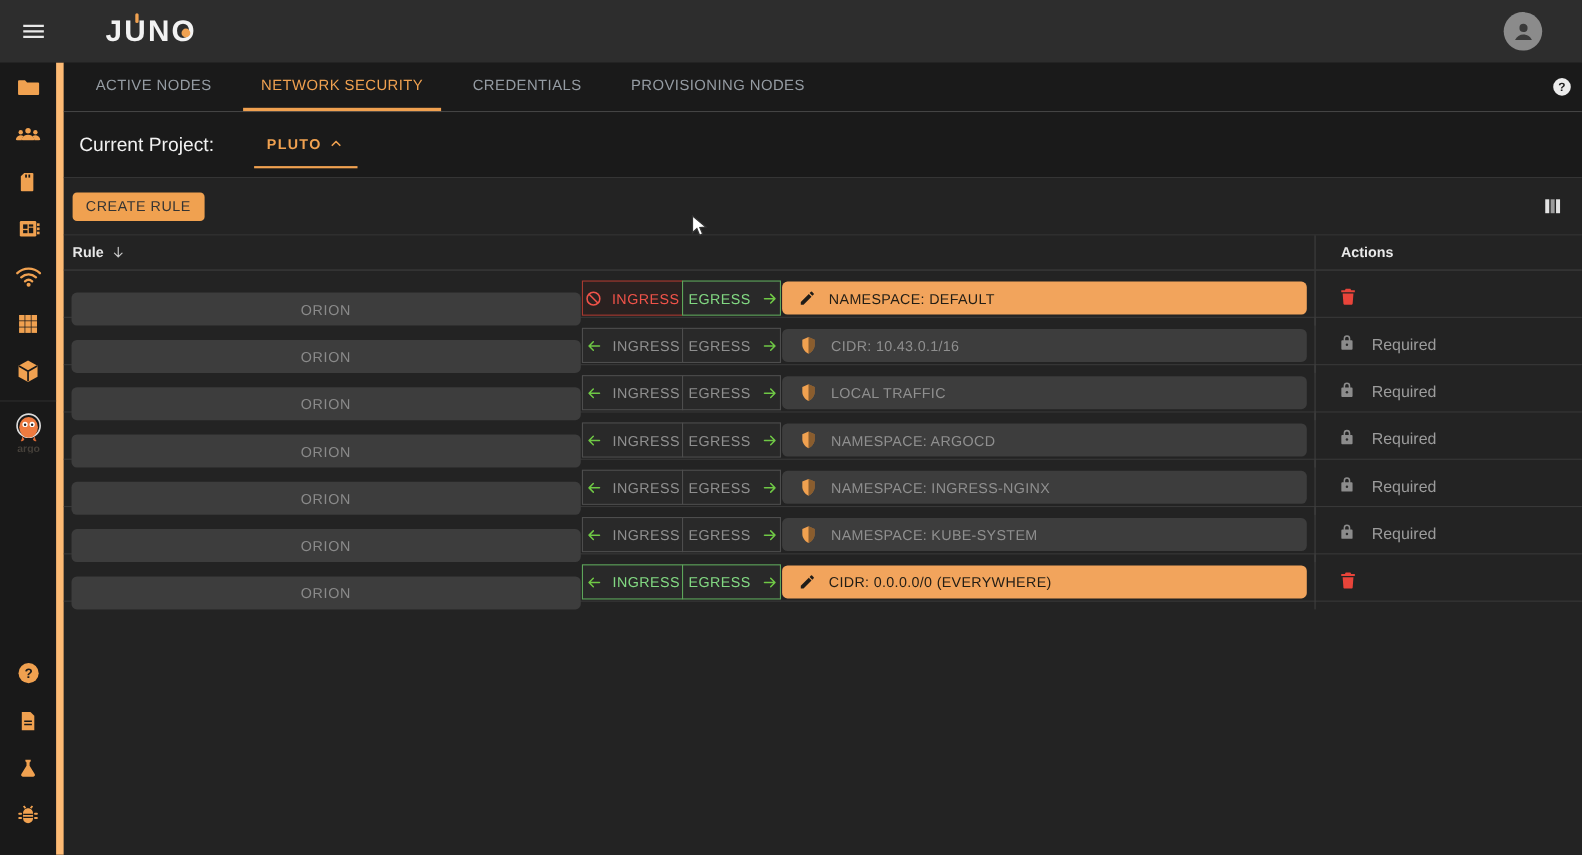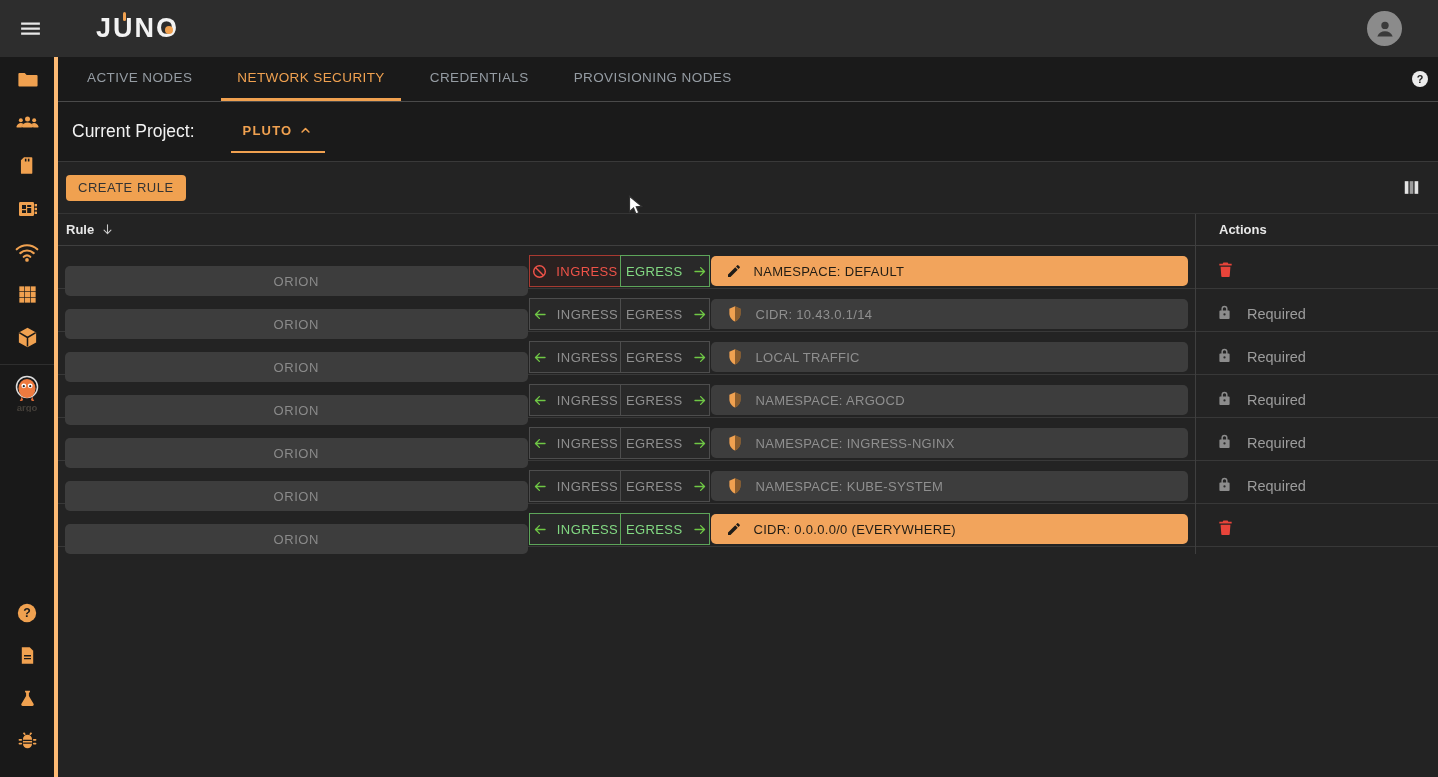--- a/index.html
+++ b/index.html
@@ -10,21 +10,21 @@
     -webkit-font-smoothing:antialiased;
   }
   
   .topbar{position:absolute;left:0;top:0;width:1438px;height:57px;background:#2d2d2d;display:flex;align-items:center;}
   .hamburger{margin-left:16px;width:28px;height:28px;display:flex;align-items:center;justify-content:center;cursor:pointer;}
   .logo{margin-left:52px;position:relative;color:#f2f2f2;font-size:27px;font-weight:bold;letter-spacing:2px;display:flex;align-items:center;height:36px;}
   .logo .u-tick{position:absolute;left:27px;top:1px;width:3px;height:9px;background:#f0a150;border-radius:2px;}
   .logo .o-dot{position:absolute;left:69px;top:15px;width:8px;height:8px;background:#f0a150;border-radius:50%;}
   .avatar{position:absolute;right:36px;top:11px;width:35px;height:35px;border-radius:50%;background:#8b8b8b;display:flex;align-items:center;justify-content:center;cursor:pointer;}
   
-  .sidebar{position:absolute;left:0;top:57px;width:58px;height:720px;background:#191919;border-right:4px solid #fdba74;display:flex;flex-direction:column;box-sizing:border-box;padding-top:3px;}
+  .sidebar{position:absolute;left:0;top:57px;width:58px;height:720px;background:#191919;border-right:7px solid #fdba74;display:flex;flex-direction:column;box-sizing:border-box;padding-top:3px;}
   .side-item{height:43px;display:flex;align-items:center;justify-content:center;cursor:pointer;}
   .side-item.argo{height:46px;margin-top:4px;}
   .side-divider{height:1px;background:#2e2e2e;margin:3px 0;}
   .side-spacer{flex:1;}
   .sidebar .bottom-group{padding-bottom:12px;}
   
   .tabbar{position:absolute;left:58px;top:57px;width:1380px;height:45px;background:#1a1a1a;border-bottom:1px solid #4a4a4a;display:flex;align-items:stretch;box-sizing:border-box;padding-left:13px;}
   .tab{display:flex;align-items:center;padding:0 16px;font-size:13.5px;letter-spacing:.4px;color:#959ca3;cursor:pointer;border-bottom:3px solid transparent;box-sizing:border-box;margin-right:13px;}
   .tab.active{color:#f0a150;border-bottom-color:#f0a150;}
   .tab-help{position:absolute;right:8px;top:12px;width:20px;height:20px;cursor:pointer;}
@@ -313,21 +313,21 @@
               <svg viewBox="0 0 24 24" width="18" height="15">
                 <path d="M4 12h14.5M13 5.8L19.2 12 13 18.2" fill="none" stroke="#6fc845" stroke-width="2.2" stroke-linecap="round" stroke-linejoin="round"></path>
               </svg>
             </div>
           </div>
           <div class="pill target-pill locked">
             <svg viewBox="0 0 24 24" width="18" height="18">
               <path fill="#f0a150" d="M12 1.8l7.5 3.3v6.1c0 4.8-3.2 8.7-7.5 10.9C7.7 19.9 4.5 16 4.5 11.2V5.1z"></path>
               <path fill="rgba(35,26,12,.5)" d="M12 1.8v20.3c4.3-2.2 7.5-6.1 7.5-10.9V5.1z"></path>
             </svg>
-            <span>CIDR: 10.43.0.1/14</span>
+            <span>CIDR: 10.43.0.1/16</span>
           </div>
         </div>
         <div class="cell-actions">
           <span><svg viewBox="0 0 24 24" width="17" height="19">
               <path fill="#8c8c8c" d="M12 2.5a4.3 4.3 0 0 1 4.3 4.3V9H18a1.2 1.2 0 0 1 1.2 1.2v9.6A1.2 1.2 0 0 1 18 21H6a1.2 1.2 0 0 1-1.2-1.2v-9.6A1.2 1.2 0 0 1 6 9h1.7V6.8A4.3 4.3 0 0 1 12 2.5zm0 2a2.3 2.3 0 0 0-2.3 2.3V9h4.6V6.8A2.3 2.3 0 0 0 12 4.5z"></path>
               <circle cx="12" cy="14.8" r="1.6" fill="#2a2a2a"></circle>
             </svg></span>
           <span class="required-label">Required</span>
         </div>
       </div>

